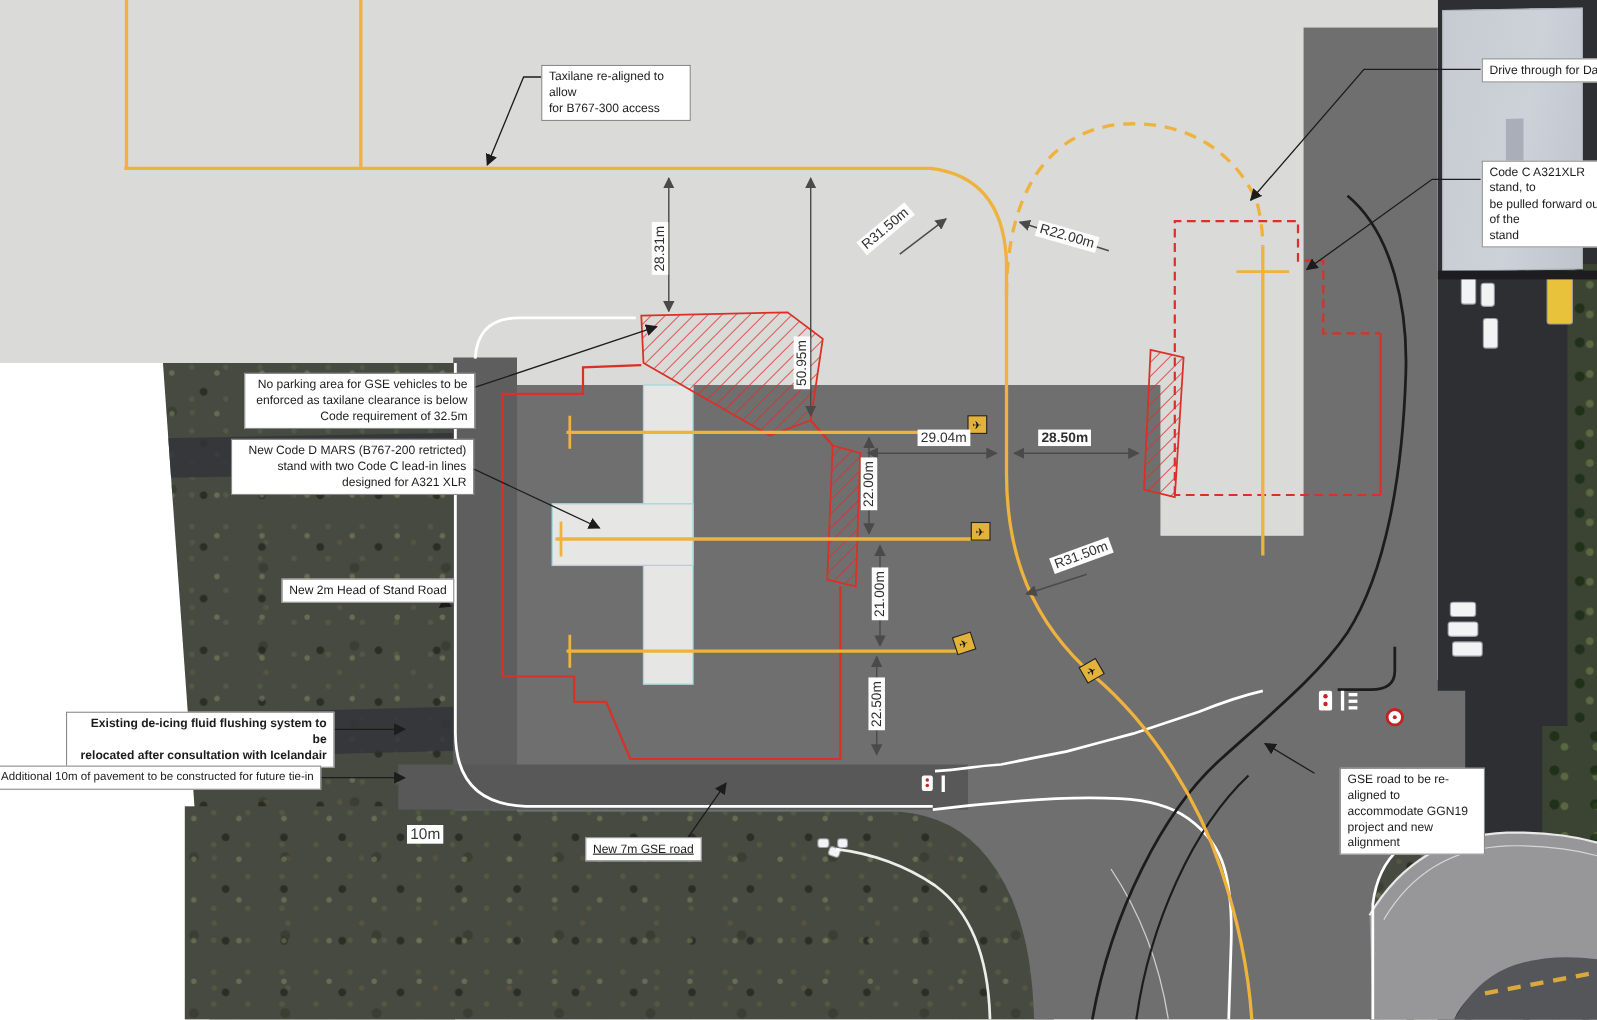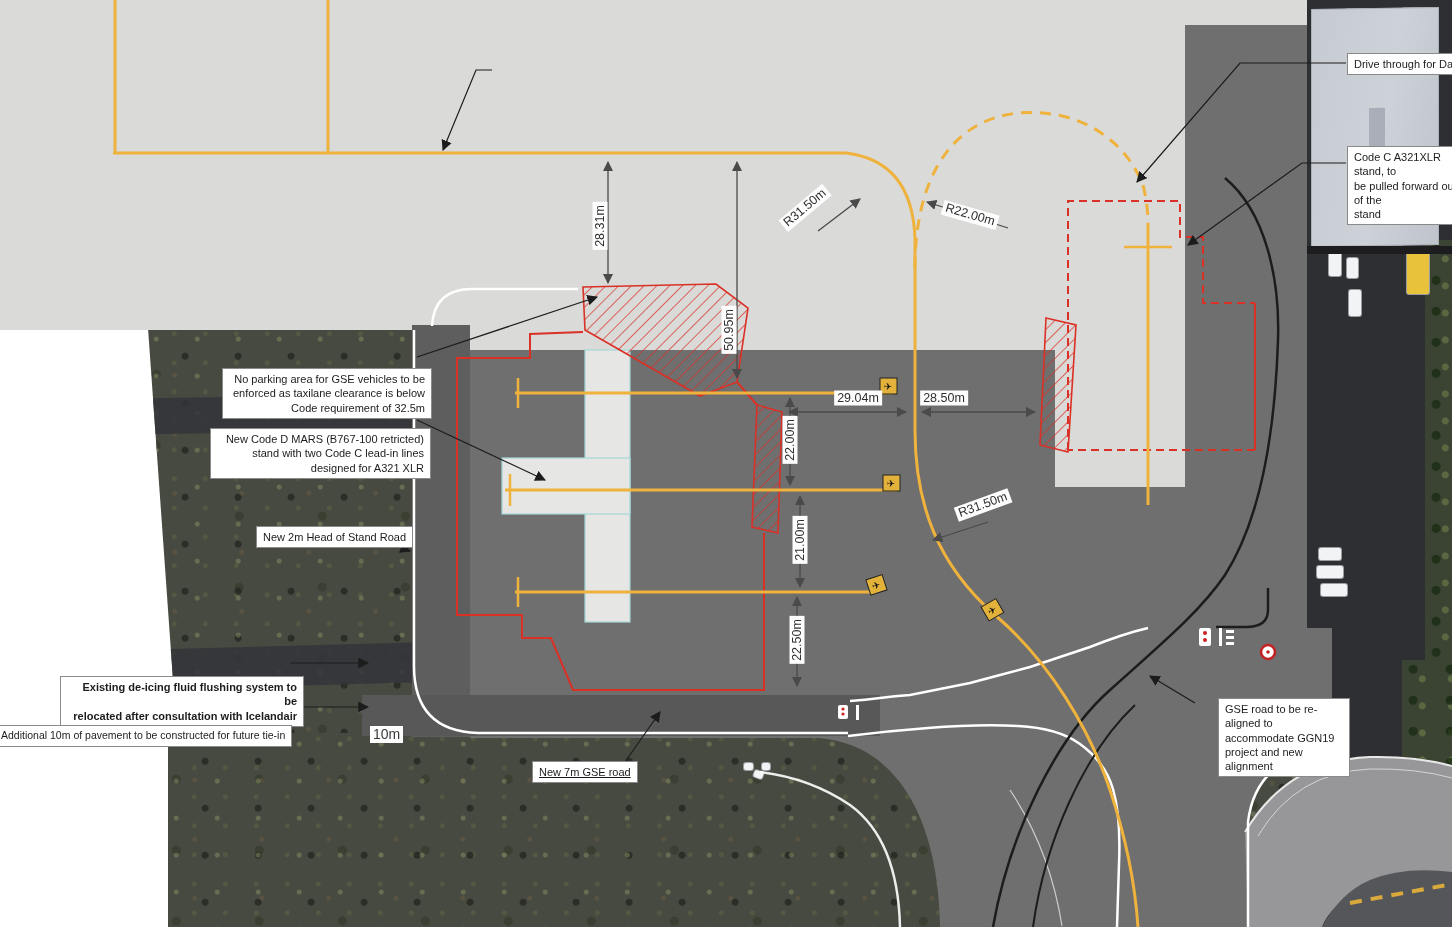--- a/index.html
+++ b/index.html
@@ -23,26 +23,26 @@
   .truck.yellow{background:#e8c23a;}
   .veg{position:absolute;background-color:#3b4432;
     background-image:radial-gradient(circle at 30% 30%, rgba(20,40,15,.7) 0 4px, transparent 5px),
                      radial-gradient(circle at 70% 70%, rgba(120,140,80,.5) 0 3px, transparent 4px);
     background-size:37px 31px,29px 27px;}
   
   #draw{position:absolute;left:0;top:0;z-index:2;}
   
   .callout{position:absolute;z-index:4;background:#ffffff;border:1px solid #8a8a8a;
     color:#1c1c1c;font-size:11px;line-height:1.3;padding:3px 6px;white-space:pre-line;}
-  .callout.ra{text-align:right;margin-top:29px;}
+  .callout.ra{text-align:right;}
   .callout.nw{white-space:nowrap;}
   .dim{position:absolute;z-index:4;background:#fdfdfd;color:#2f2f2f;font-size:12.5px;
     padding:0 3px;white-space:nowrap;line-height:1.2;}
   .rot90{transform:translate(-50%,-50%) rotate(-90deg);}
-  .big{font-size:14px;color:#3a3a3a;}
+  .big{font-size:14px;color:#3a3a3a;margin-top:24px;}
 </style>
 </head>
 <body>
 
 <div id="canvas">
 
   <div class="terrain" style="left:148px;top:328px;width:266px;height:599px;clip-path:polygon(0% 0%,100% 0%,100% 100%,16% 100%);">
     <div class="road-band" style="left:0;top:68px;width:100%;height:36px;transform:rotate(-1deg);"></div>
     <div class="road-band" style="left:0;top:318px;width:100%;height:40px;transform:rotate(-1.5deg);"></div>
   </div>
@@ -213,44 +213,46 @@
       <path d="M417,357 L597,297" marker-end="url(#arw)"></path>
       <path d="M417,420 L545,480" marker-end="url(#arw)"></path>
       <path d="M370,536 L410,551" marker-end="url(#arw)"></path>
       <path d="M290,663 H368" marker-end="url(#arw)"></path>
       <path d="M290,707 H368" marker-end="url(#arw)"></path>
       <path d="M625,762 L660,712" marker-end="url(#arw)"></path>
       <path d="M1195,703 L1150,676" marker-end="url(#arw)"></path>
     </g>
   </svg>
 
+  <div class="callout" style="left:492px;top:59px;width:122px;">Taxilane re-aligned to allow
+for B767-300 access</div>
   <div class="callout nw" style="left:1347px;top:53px;">Drive through for Dash 8-400</div>
   <div class="callout" style="left:1347px;top:146px;width:103px;">Code C A321XLR stand, to
 be pulled forward out of the
 stand</div>
   <div class="callout ra" style="left:222px;top:339px;width:196px;">No parking area for GSE vehicles to be
 enforced as taxilane clearance is below
 Code requirement of 32.5m</div>
-  <div class="callout ra" style="left:210px;top:399px;width:207px;">New Code D MARS (B767-100 retricted)
+  <div class="callout ra" style="left:210px;top:399px;width:207px;">New Code D MARS (B767-200 retricted)
 stand with two Code C lead-in lines
 designed for A321 XLR</div>
   <div class="callout nw" style="left:256px;top:526px;">New 2m Head of Stand Road</div>
   <div class="callout ra" style="left:60px;top:647px;width:230px;font-weight:bold;">Existing de-icing fluid flushing system to be
 relocated after consultation with Icelandair</div>
   <div class="callout ra nw" style="left:-6px;top:696px;font-size:10.5px;">Additional 10m of pavement to be constructed for future tie-in</div>
   <div class="callout nw" style="left:532px;top:761px;text-decoration:underline;">New 7m GSE road</div>
   <div class="callout" style="left:1192px;top:698px;width:118px;margin-left:26px;">GSE road to be re-aligned to
 accommodate GGN19
 project and new alignment</div>
 
   <div class="dim rot90" style="left:600px;top:226px;">28.31m</div>
   <div class="dim rot90" style="left:729px;top:330px;">50.95m</div>
   <div class="dim" style="left:805px;top:208px;transform:translate(-50%,-50%) rotate(-40deg);">R31.50m</div>
   <div class="dim" style="left:970px;top:215px;transform:translate(-50%,-50%) rotate(16deg);">R22.00m</div>
   <div class="dim" style="left:826px;top:398px;transform:translate(-50%,-50%);margin-left:32px;">29.04m</div>
-  <div class="dim" style="left:944px;top:398px;transform:translate(-50%,-50%);">28.50m</div>
+  <div class="dim" style="left:968px;top:398px;transform:translate(-50%,-50%);font-weight:bold;">28.50m</div>
   <div class="dim rot90" style="left:790px;top:440px;">22.00m</div>
   <div class="dim rot90" style="left:800px;top:540px;">21.00m</div>
   <div class="dim" style="left:983px;top:505px;transform:translate(-50%,-50%) rotate(-20deg);">R31.50m</div>
   <div class="dim rot90" style="left:797px;top:640px;">22.50m</div>
   <div class="dim big" style="left:370px;top:726px;">10m</div>
 
 </div>
 
 </body></html>

